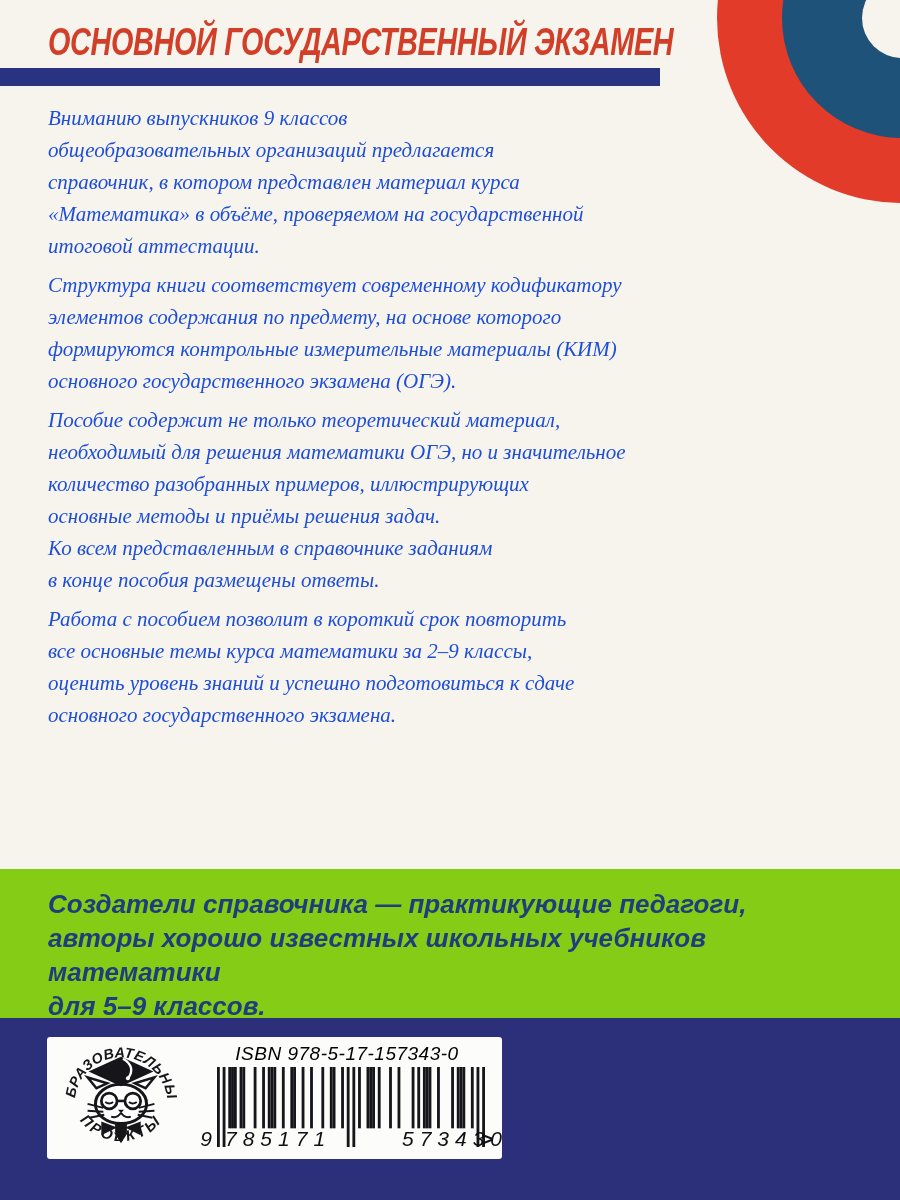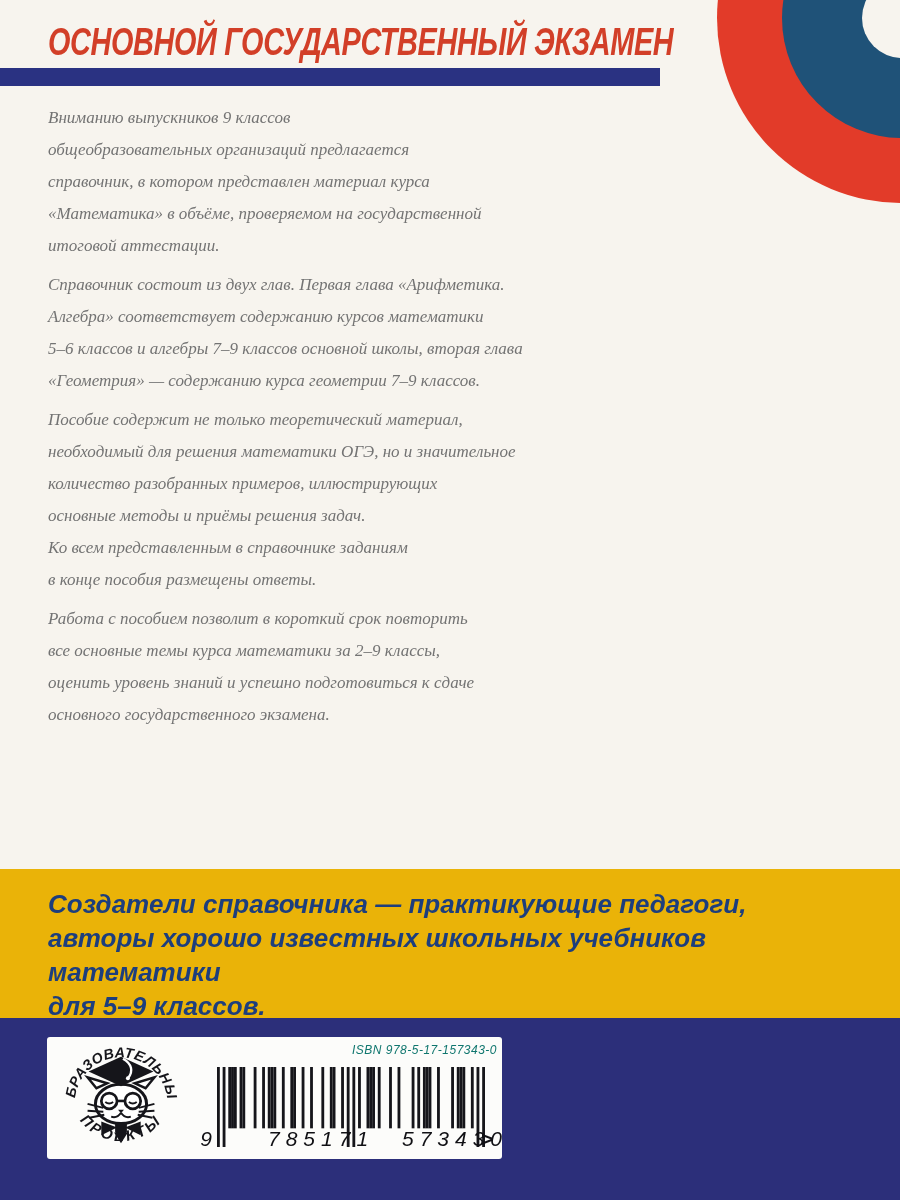--- a/index.html
+++ b/index.html
@@ -19,50 +19,50 @@
     font-family:"Liberation Sans",sans-serif;font-weight:700;
     font-size:39px;line-height:40px;color:#d23f28;
     letter-spacing:-0.5px;white-space:nowrap;
     transform:scaleX(0.74);transform-origin:left center;
   }
   .title-bar{position:absolute;left:0;top:68px;width:660px;height:18px;background:#2a3282;}
 
   
   .body-text{
     position:absolute;left:48px;top:102px;width:835px;
-    color:#737373;font-size:17px;line-height:32px;
+    color:#1d4ed8;font-size:21px;line-height:32px;
   }
   .body-text p{margin:0 0 7px 0;white-space:pre-line;}
 
   
-  .highlight-band{position:absolute;left:0;top:869px;width:900px;height:149px;background:#eab308;}
+  .highlight-band{position:absolute;left:0;top:869px;width:900px;height:149px;background:#84cc16;}
   .highlight-text{
     position:absolute;left:48px;top:18px;width:820px;
     font-family:"Liberation Sans",sans-serif;font-weight:700;
     color:#1d3e7d;font-size:26px;line-height:34px;white-space:pre-line;
   }
 
   
   .footer-band{position:absolute;left:0;top:1018px;width:900px;height:182px;background:#2c2f7a;}
   .white-box{
     position:absolute;left:47px;top:19px;width:455px;height:122px;
     background:#fcfcfa;border-radius:3px;
   }
   .logo-svg{position:absolute;left:4px;top:2px;width:140px;height:118px;}
   .bc{position:absolute;left:150px;top:4px;width:300px;height:114px;font-family:"Liberation Sans",sans-serif;}
   .isbn{
-    position:absolute;left:0;top:2px;width:300px;text-align:right;
-    font-size:12px;letter-spacing:0.5px;color:#0f766e;font-weight:400;
+    position:absolute;left:0;top:2px;width:300px;text-align:center;
+    font-size:19px;letter-spacing:0.5px;color:#000000;font-weight:400;
   }
   .bc-svg{position:absolute;left:20px;top:26px;width:268px;height:80px;fill:#15151a;}
   .bc-digits span{
     position:absolute;top:86px;font-size:21px;color:#101014;text-align:center;
   }
   .bc-digit-first{left:0;width:18px;}
-  .bc-group-1{left:28px;width:104px;letter-spacing:6px;padding-left:43px;}
+  .bc-group-1{left:28px;width:104px;letter-spacing:6px;}
   .bc-group-2{left:152px;width:124px;letter-spacing:6px;margin-left:44px;}
   .bc-suffix{left:282px;width:16px;font-weight:700;}
 </style>
 </head>
 <body>
 
 <div class="page">
 
   <div class="circle red"></div>
   <div class="circle blue"></div>
@@ -70,24 +70,24 @@
 
   <div class="title">ОСНОВНОЙ ГОСУДАРСТВЕННЫЙ ЭКЗАМЕН</div>
   <div class="title-bar"></div>
 
   <div class="body-text">
     <p>Вниманию выпускников 9 классов
 общеобразовательных организаций предлагается
 справочник, в котором представлен материал курса
 «Математика» в объёме, проверяемом на государственной
 итоговой аттестации.</p>
-    <p>Справочник состоит из двух глав. Первая глава «Арифметика.
-Алгебра» соответствует содержанию курсов математики
-5–6 классов и алгебры 7–9 классов основной школы, вторая глава
-«Геометрия» — содержанию курса геометрии 7–9 классов.</p>
+    <p>Структура книги соответствует современному кодификатору
+элементов содержания по предмету, на основе которого
+формируются контрольные измерительные материалы (КИМ)
+основного государственного экзамена (ОГЭ).</p>
     <p>Пособие содержит не только теоретический материал,
 необходимый для решения математики ОГЭ, но и значительное
 количество разобранных примеров, иллюстрирующих
 основные методы и приёмы решения задач.
 Ко всем представленным в справочнике заданиям
 в конце пособия размещены ответы.</p>
     <p>Работа с пособием позволит в короткий срок повторить
 все основные темы курса математики за 2–9 классы,
 оценить уровень знаний и успешно подготовиться к сдаче
 основного государственного экзамена.</p>

